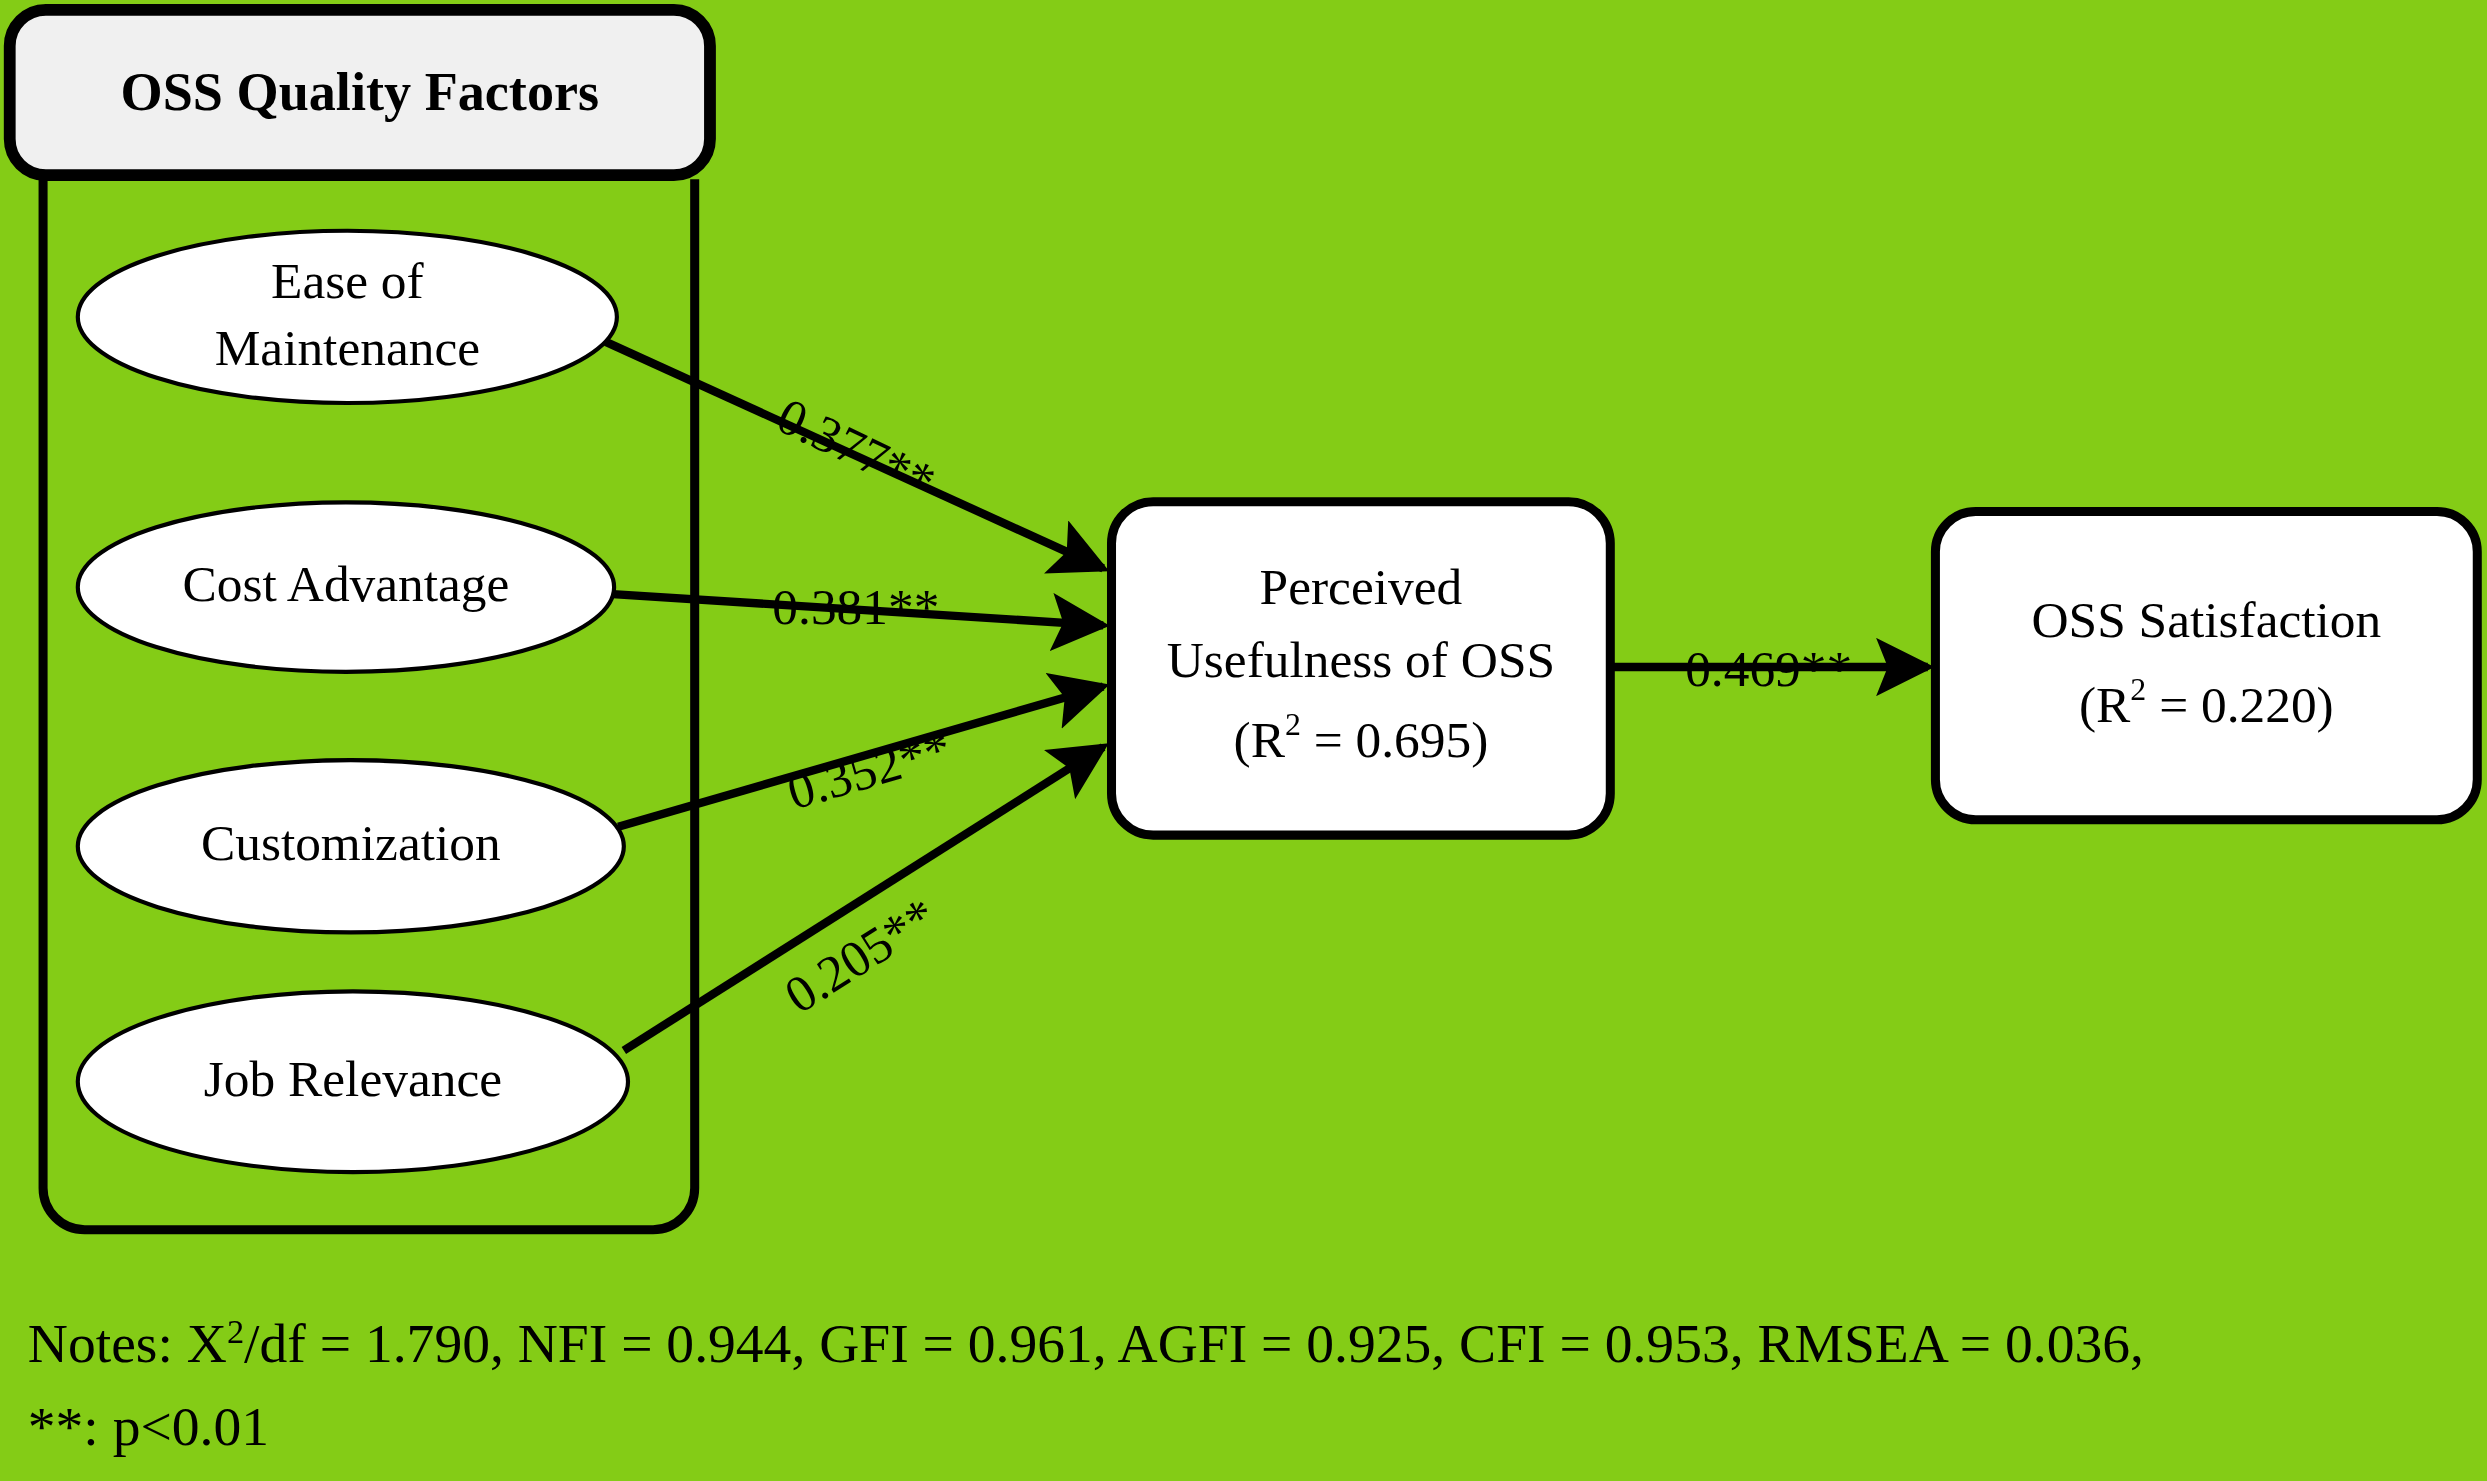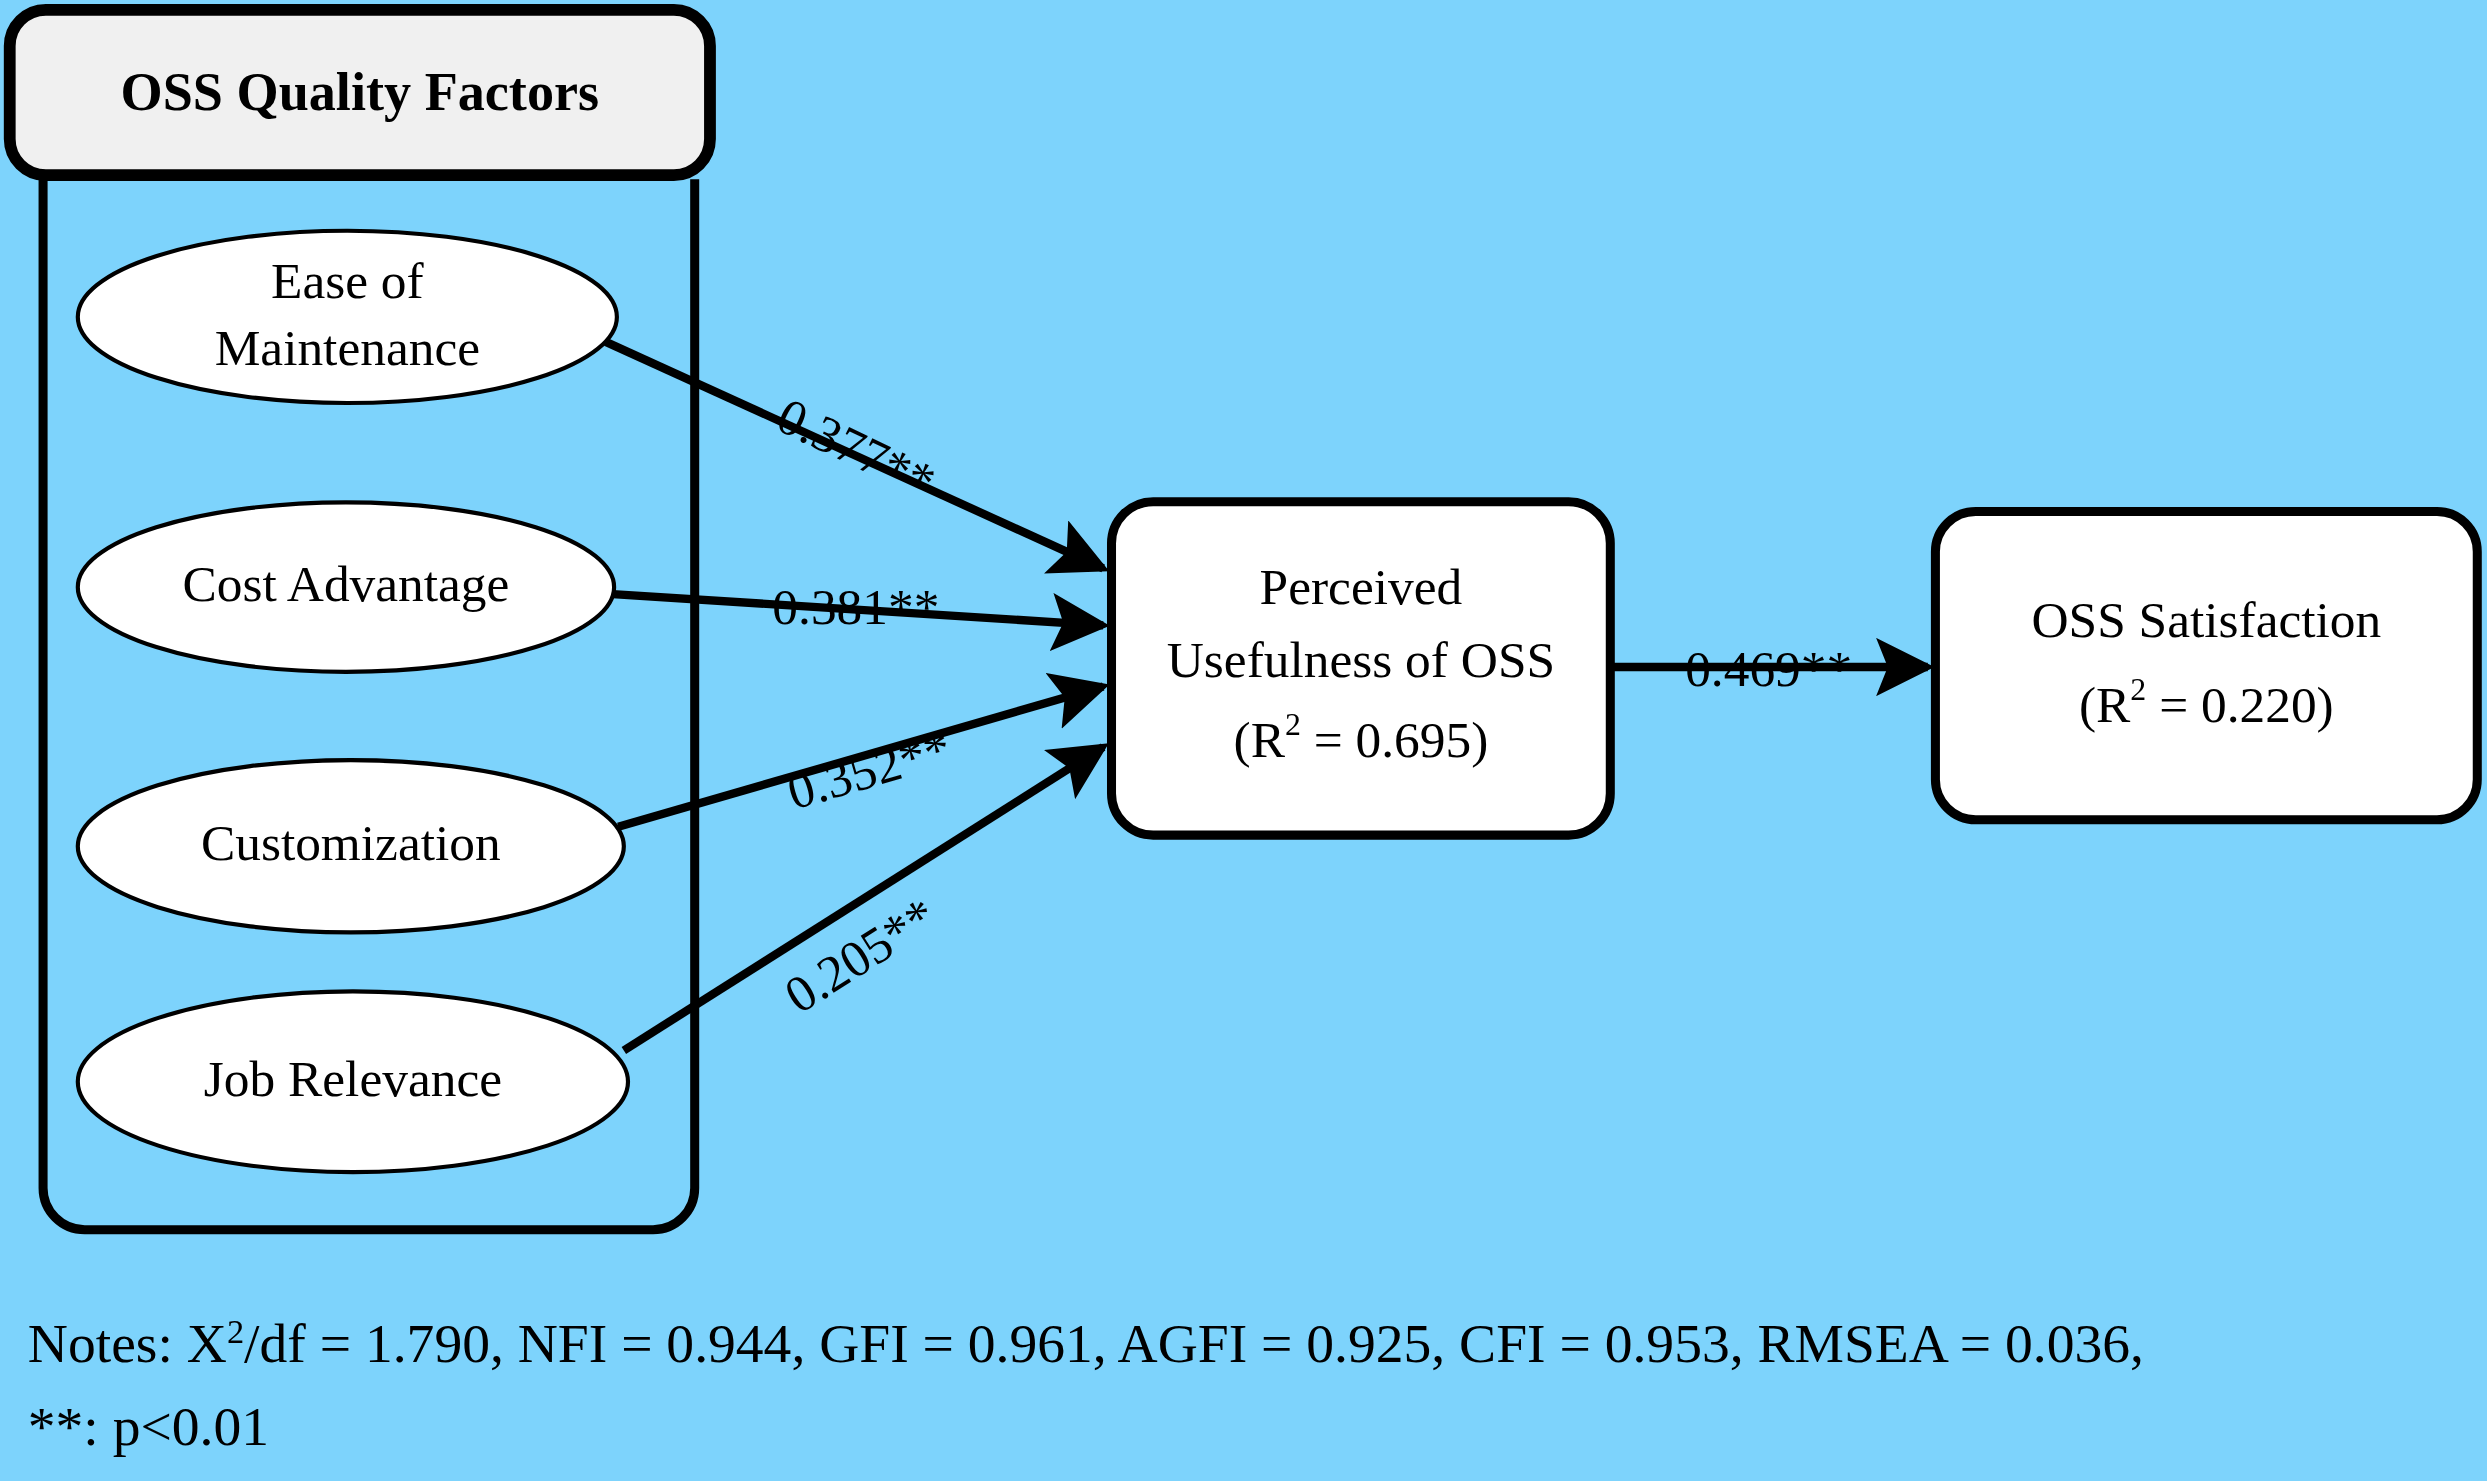--- a/index.html
+++ b/index.html
@@ -11,21 +11,21 @@
   body {
     width: 2487px;
     height: 1482px;
     font-family: "Liberation Serif", "DejaVu Serif", serif;
     overflow: hidden;
   }
   #diagram-root {
     position: relative;
     width: 2487px;
     height: 1482px;
-    background: #7dd3fc;
+    background: #84cc16;
   }
   svg#sem-svg {
     position: absolute;
     top: 0;
     left: 0;
     width: 2487px;
     height: 1482px;
   }
   .node-text {
     font-family: "Liberation Serif", "DejaVu Serif", serif;

